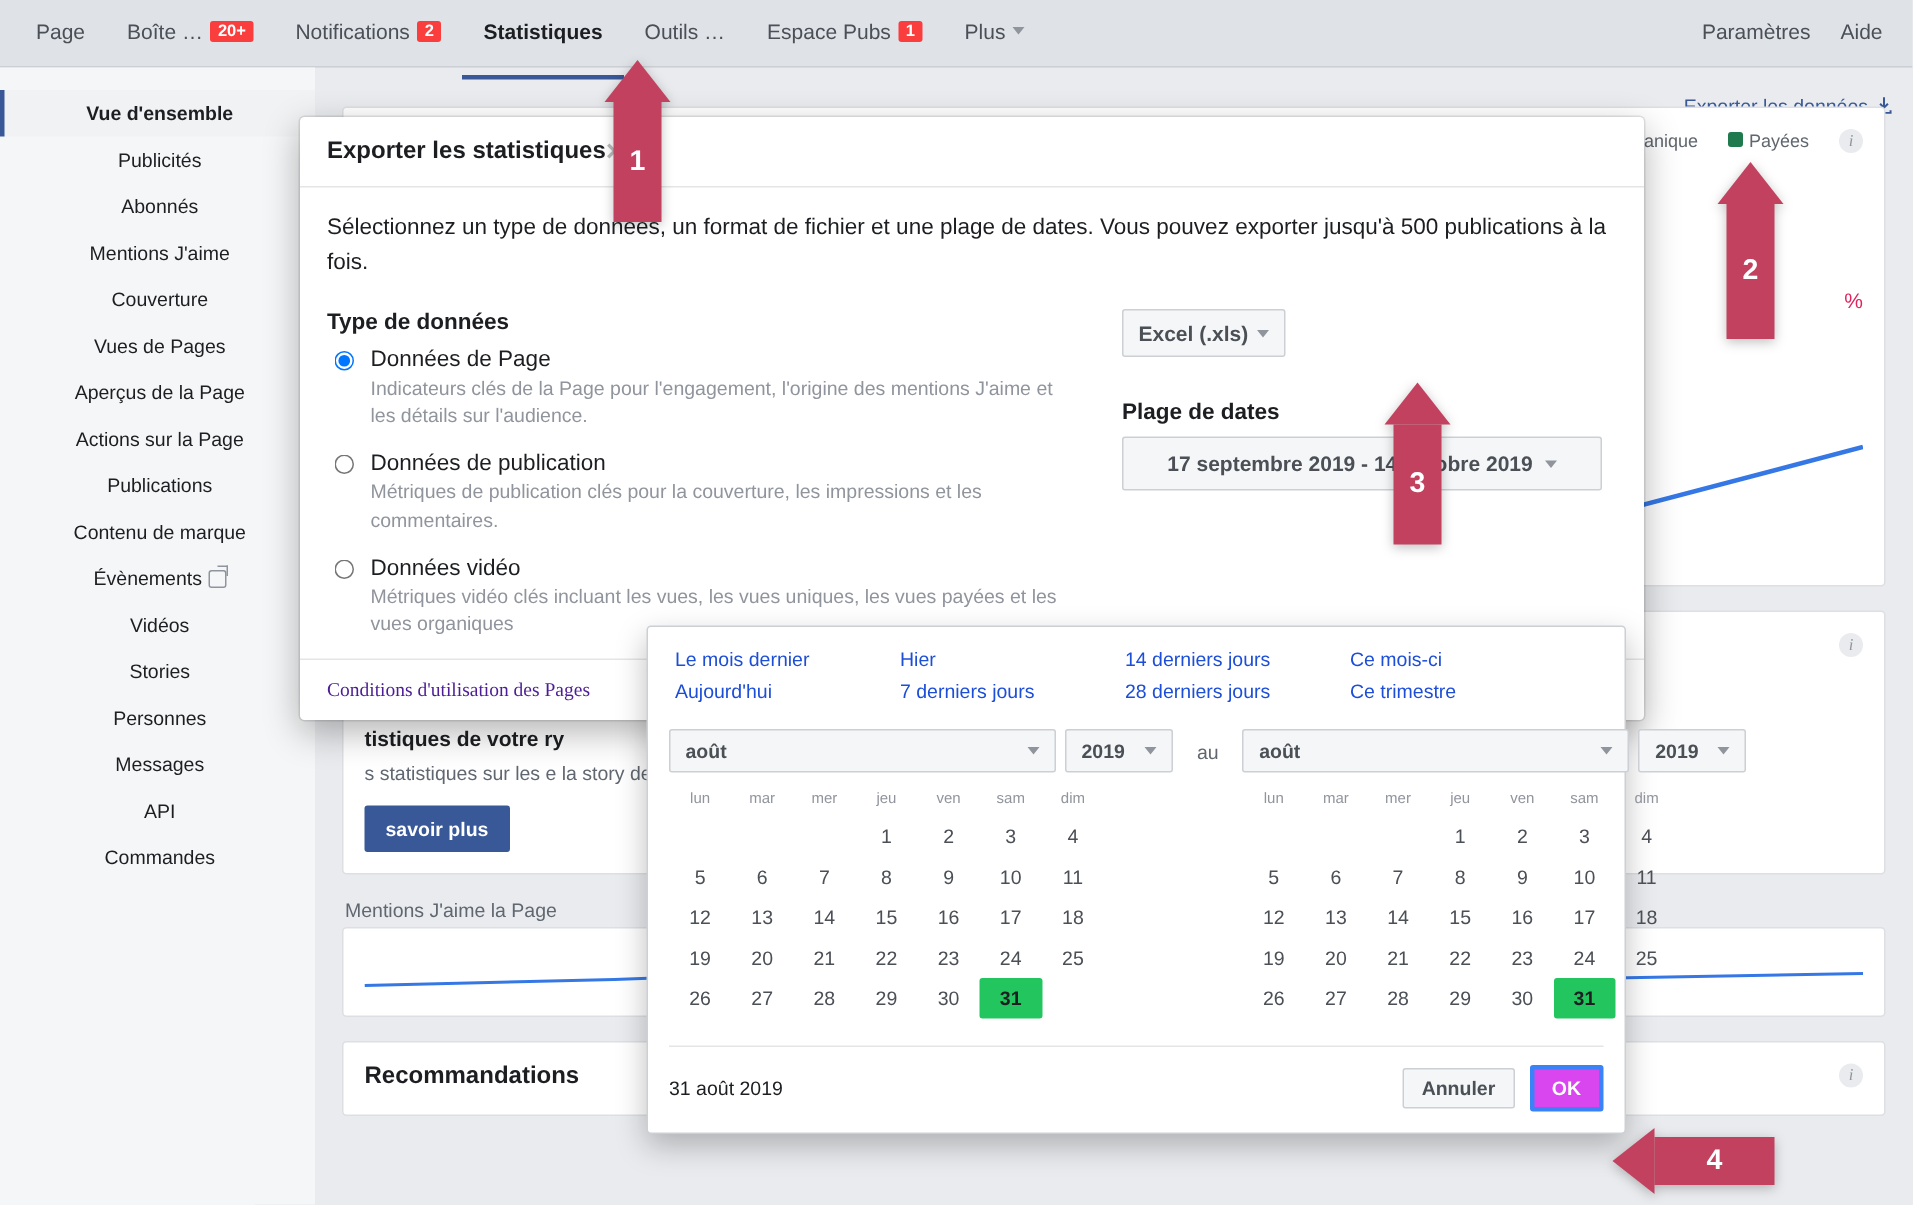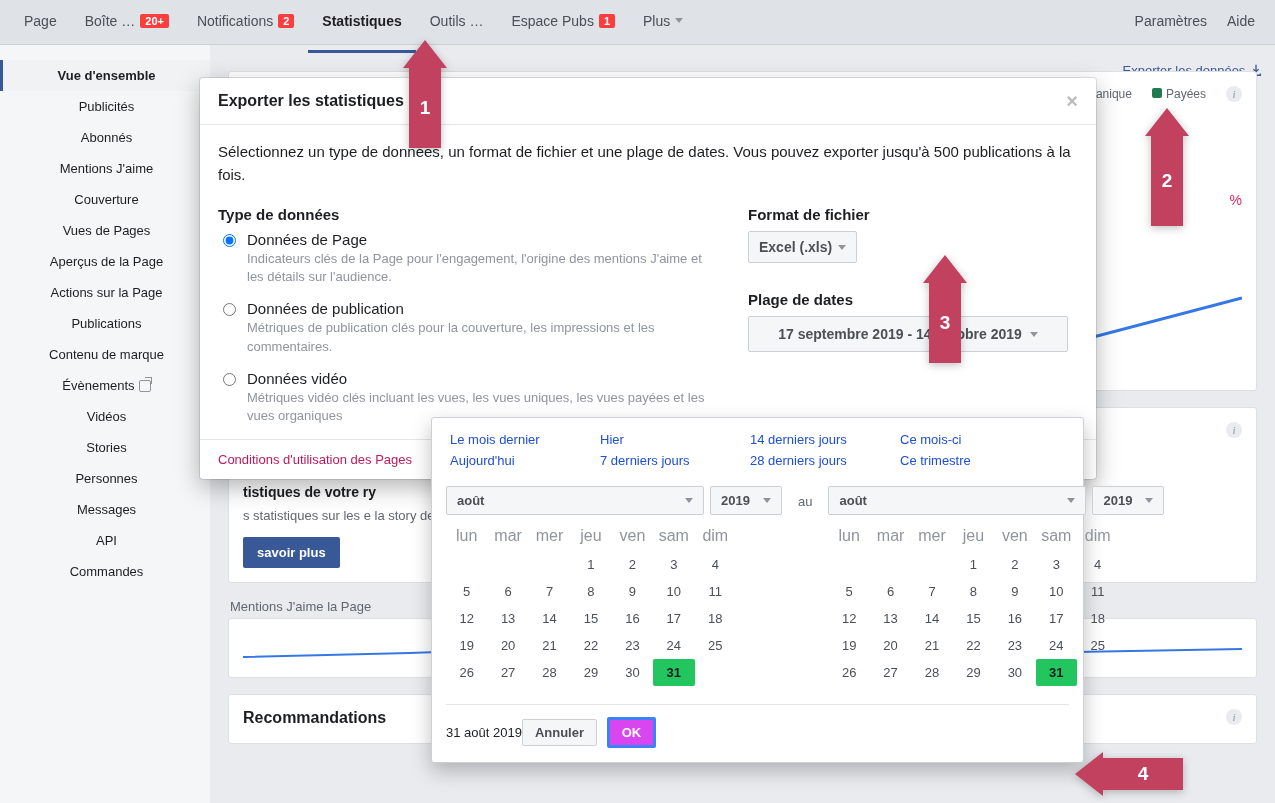--- a/index.html
+++ b/index.html
@@ -69,21 +69,21 @@
 
   
   .modal {
     position:absolute; left:200px; top:78px; width:896px;
     background:#fff; border-radius:3px;
     box-shadow: 0 0 0 1px rgba(0,0,0,.1), 0 8px 24px rgba(0,0,0,.3);
     z-index:50;
   }
   .modal-header {
     padding: 14px 18px; border-bottom:1px solid #e5e5e5;
-    display:flex; justify-content:space-between;align-items:center;
+    display:flex; align-items:center;
   }
   .modal-title { font-size:16px; font-weight:bold; color:#1c1e21; }
   .modal-close { color:#bbb; font-size:20px; cursor:pointer; font-weight:bold; line-height:14px;}
   .modal-body { padding: 16px 18px 0 18px; }
   .modal-intro { font-size:15px; color:#1c1e21; margin-bottom:20px; line-height:1.5;}
   .modal-cols { display:flex; gap:30px; }
   .col { flex:1; }
   .group-title { font-weight:bold; color:#1c1e21; font-size:15px; margin-bottom:8px;}
   .radio-row { display:flex; align-items:flex-start; gap:8px; margin-bottom:14px;}
   .radio-row input { margin-top:3px; }
@@ -99,21 +99,21 @@
     border:1px solid #ccd0d5; background:#f5f6f7; color:#4b4f56;
     padding:9px 12px; border-radius:2px; font-size:14px; font-weight:bold;
     display:inline-flex; align-items:center; gap:8px; cursor:pointer; width:320px;
     justify-content:center;
   }
   .modal-footer {
     border-top:1px solid #e5e5e5; padding:12px 18px;
     display:flex; justify-content:space-between; align-items:center;
     font-size:13px;
   }
-  .modal-footer a { color:#be185d; text-decoration:none; }
+  .modal-footer a { color:#4c1d95; text-decoration:none;font-family:Liberation Serif, serif; }
 
   
   .datepicker {
     position:absolute; left:431px; top:417px; width:653px;
     background:#fff; border:1px solid #ccd0d5; border-radius:3px;
     box-shadow: 0 8px 20px rgba(0,0,0,.25);
     z-index:60; padding: 10px 14px 14px 14px;
     font-size:13px; color:#1c1e21;
   }
   .quick-links {
@@ -125,27 +125,27 @@
   .cal-controls { display:flex; gap:6px; width:336px;}
   .au-label { color:#606770; padding: 8px 6px 0 6px; }
   .select {
     border:1px solid #ccd0d5; background:#f5f6f7; color:#4b4f56;
     padding:6px 10px; border-radius:2px; font-size:13px; font-weight:bold;
     flex:1; display:flex; justify-content:space-between; align-items:center; cursor:pointer;
   }
   .select.small{ flex:0 0 72px; }
 
   table.cal { border-collapse:separate; border-spacing:0; width:290px; text-align:center; margin-top:6px;}
-  table.cal th { color:#90949c; font-weight:normal; padding:6px 0; font-size:16px;}
+  table.cal th { color:#90949c; font-weight:normal; padding:6px 0; font-size:10px;}
   table.cal td { padding:6px 0; color:#4b4f56; cursor:pointer; width:14.28%; border-radius:2px;}
   table.cal td:empty { cursor:default; }
   table.cal td.selected { background:#22c55e; font-weight:bold; color:#1c1e21;}
   .dp-footer {
     border-top:1px solid #e5e5e5; padding-top:12px; margin-top:18px;
-    display:flex; align-items:center;
+    display:flex; justify-content:space-between; align-items:center;
   }
   .btn-grey {
     background:#f5f6f7; border:1px solid #ccd0d5; color:#4b4f56;
     padding:5px 12px; border-radius:2px; font-weight:bold; cursor:pointer; font-size:13px;
   }
   .btn-ok {
     background:#d946ef; color:#fff; border:3px solid #3b82f6;
     padding:5px 12px; border-radius:2px; font-weight:bold; cursor:pointer; font-size:13px;
     margin-left:6px;
   }
@@ -340,21 +340,20 @@
             <div class="radio-row">
               <input type="radio" name="dt" style="">
               <div>
                 <div class="radio-label">Données vidéo</div>
                 <div class="radio-desc">Métriques vidéo clés incluant les vues, les vues uniques, les vues payées et les vues organiques</div>
               </div>
             </div>
           </div>
       </div>
       <div class="col" style="flex:0 0 330px;">
-        <div class="group-title">Format de fichier</div>
         <div class="dropdown">
           <span>Excel (.xls)</span>
             <span class="caret"></span>
         </div>
         <div class="group-title" style="margin-top:28px;">Plage de dates</div>
         <div class="range-btn">
           <span>17 septembre 2019 - 14 octobre 2019</span>
             <span class="caret"></span>
         </div>
       </div>

